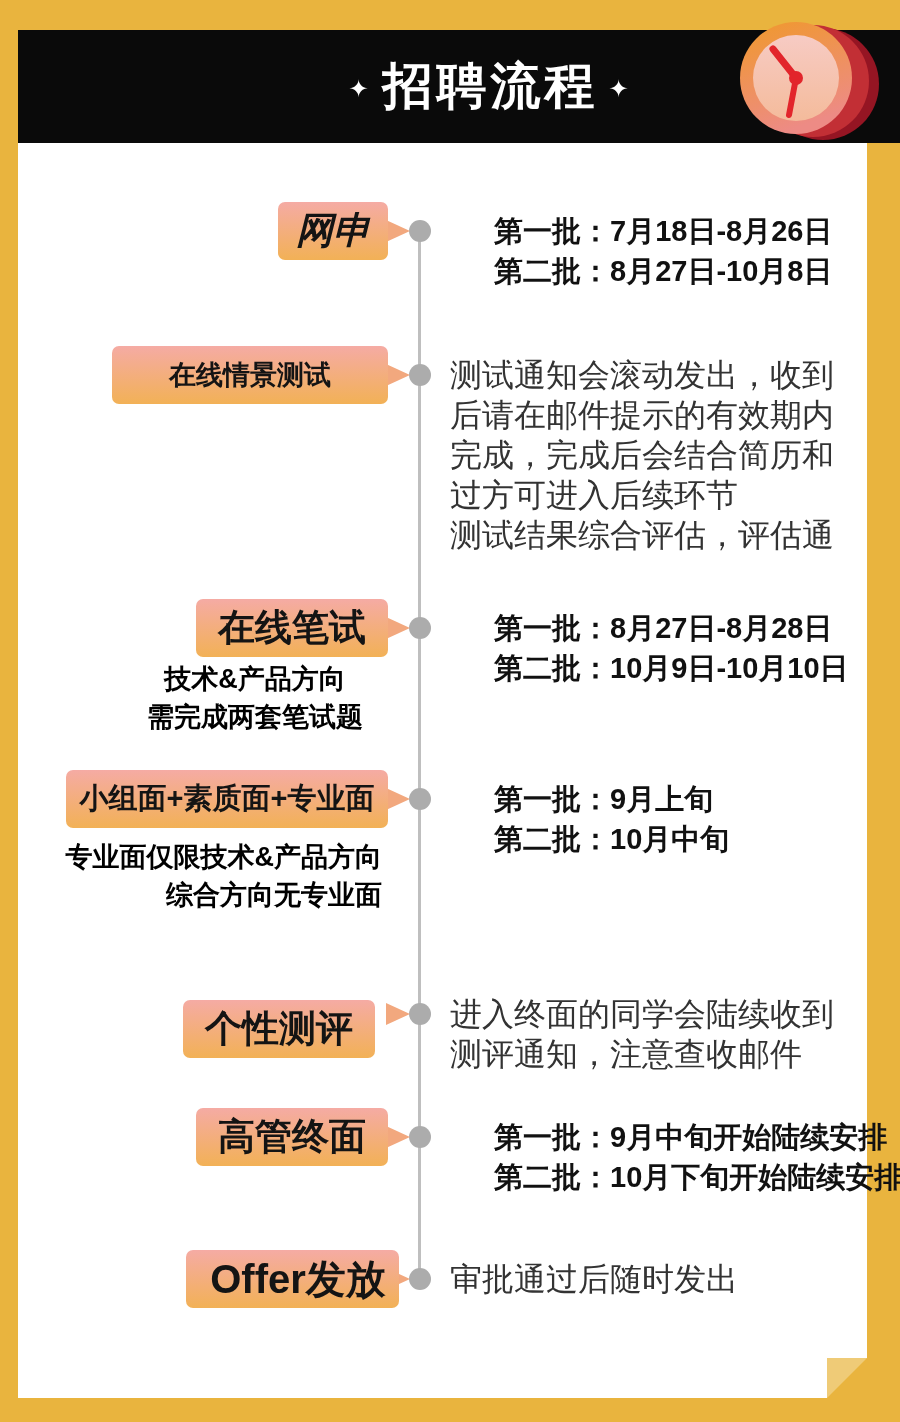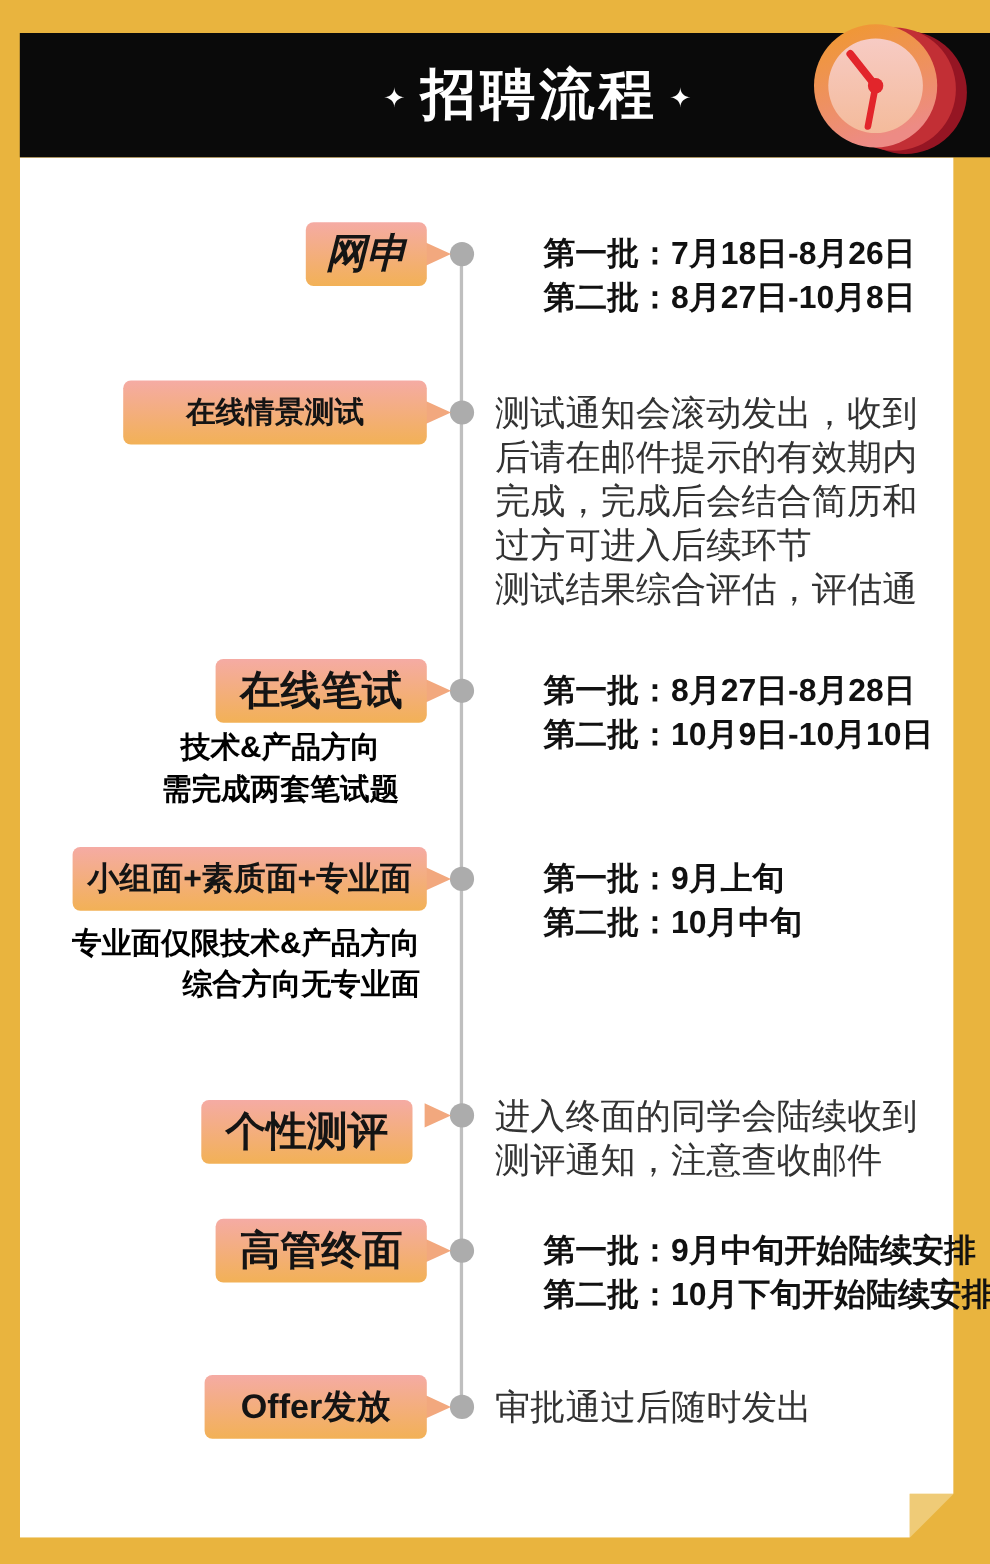--- a/index.html
+++ b/index.html
@@ -51,21 +51,21 @@
     border-left:24px solid #F2A87E;
   }
   .p1{top:220px}.p2{top:364px}.p3{top:617px}.p4{top:788px}.p5{top:1003px}.p6{top:1126px}.p7{top:1268px}
 
   .b1{left:278px;top:202px;width:110px;font-size:37px;font-style:italic;}
   .b2{left:112px;top:346px;width:276px;font-size:27px;}
   .b3{left:196px;top:599px;width:192px;font-size:37px;}
   .b4{left:66px; top:770px;width:322px;font-size:29px;}
   .b5{left:183px;top:985px;width:192px;font-size:37px;margin-top:15px;}
   .b6{left:196px;top:1108px;width:192px;font-size:37px;}
-  .b7{left:186px;top:1250px;width:202px;font-size:31px;}
+  .b7{left:186px;top:1250px;width:202px;font-size:40px;padding-left:11px;}
 
   
   .note{position:absolute;color:#000000;font-size:27px;line-height:38px;font-weight:bold;}
   .note3{left:85px;width:340px;top:660px;text-align:center;}
   .note4{left:40px;width:342px;top:838px;text-align:right;}
 
   
   .details{position:absolute;left:450px;white-space:nowrap;}
   .details .line{line-height:40px;}
   .bold-lines .line{font-size:29px;font-weight:bold;color:#111111;margin-left:44px;}

